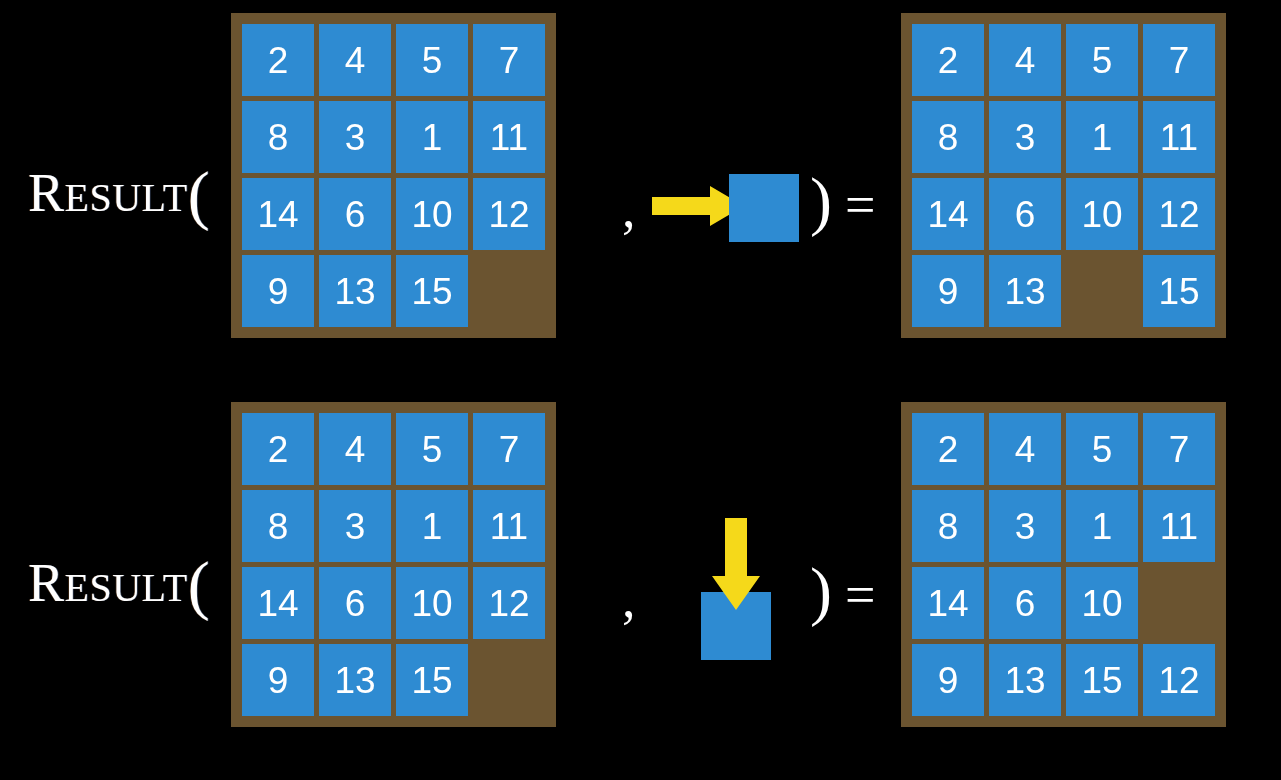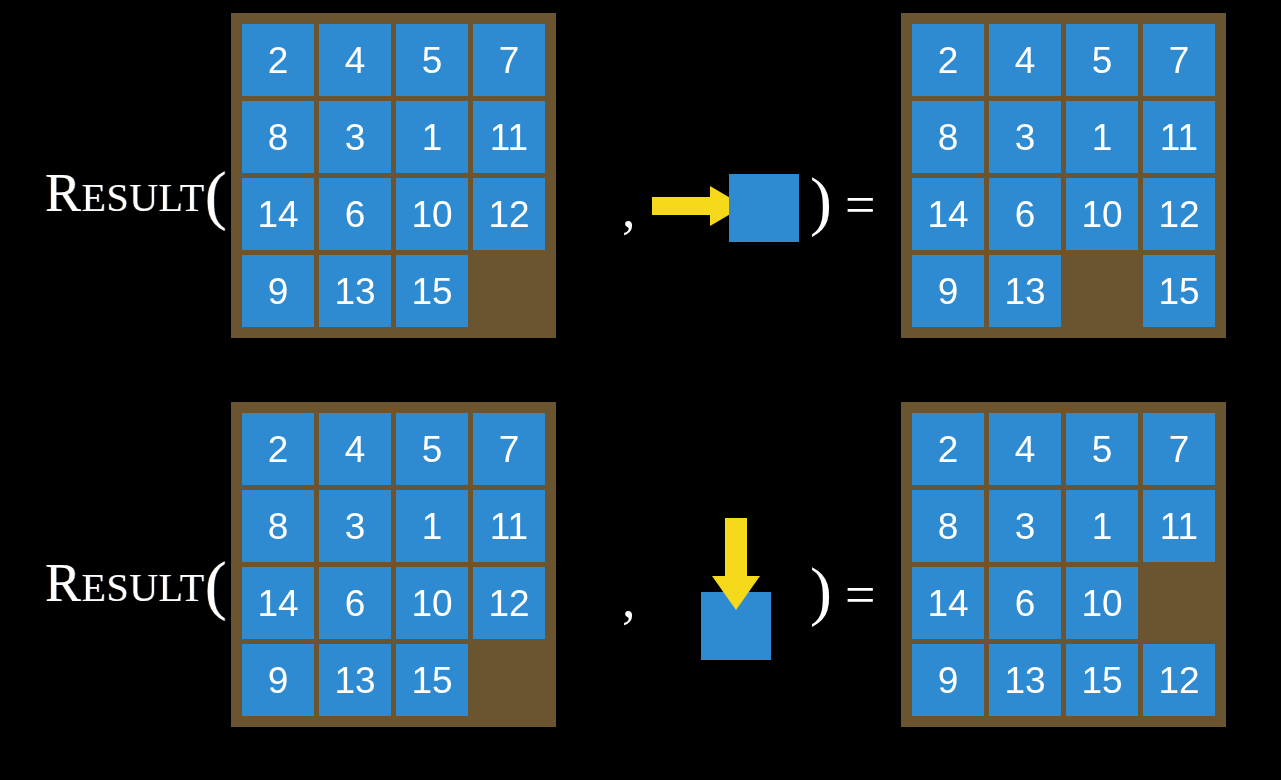--- a/index.html
+++ b/index.html
@@ -39,21 +39,20 @@
     left: 28px;
     top: 50%;
     transform: translateY(-50%);
     color: #ffffff;
     font-family: "Liberation Serif", "DejaVu Serif", serif;
     font-size: 54px;
     line-height: 1;
     white-space: nowrap;
     letter-spacing: 0.5px;
     text-shadow: 0.7px 0 0 rgba(120,150,200,0.45), -0.7px 0 0 rgba(190,120,60,0.35);
-    margin-left: 17px;
   }
   .result-label .cap-first {
     font-size: 54px;
   }
   .result-label .cap-rest {
     font-size: 40px;
     letter-spacing: 0.5px;
   }
   .result-label .paren {
     font-size: 66px;

